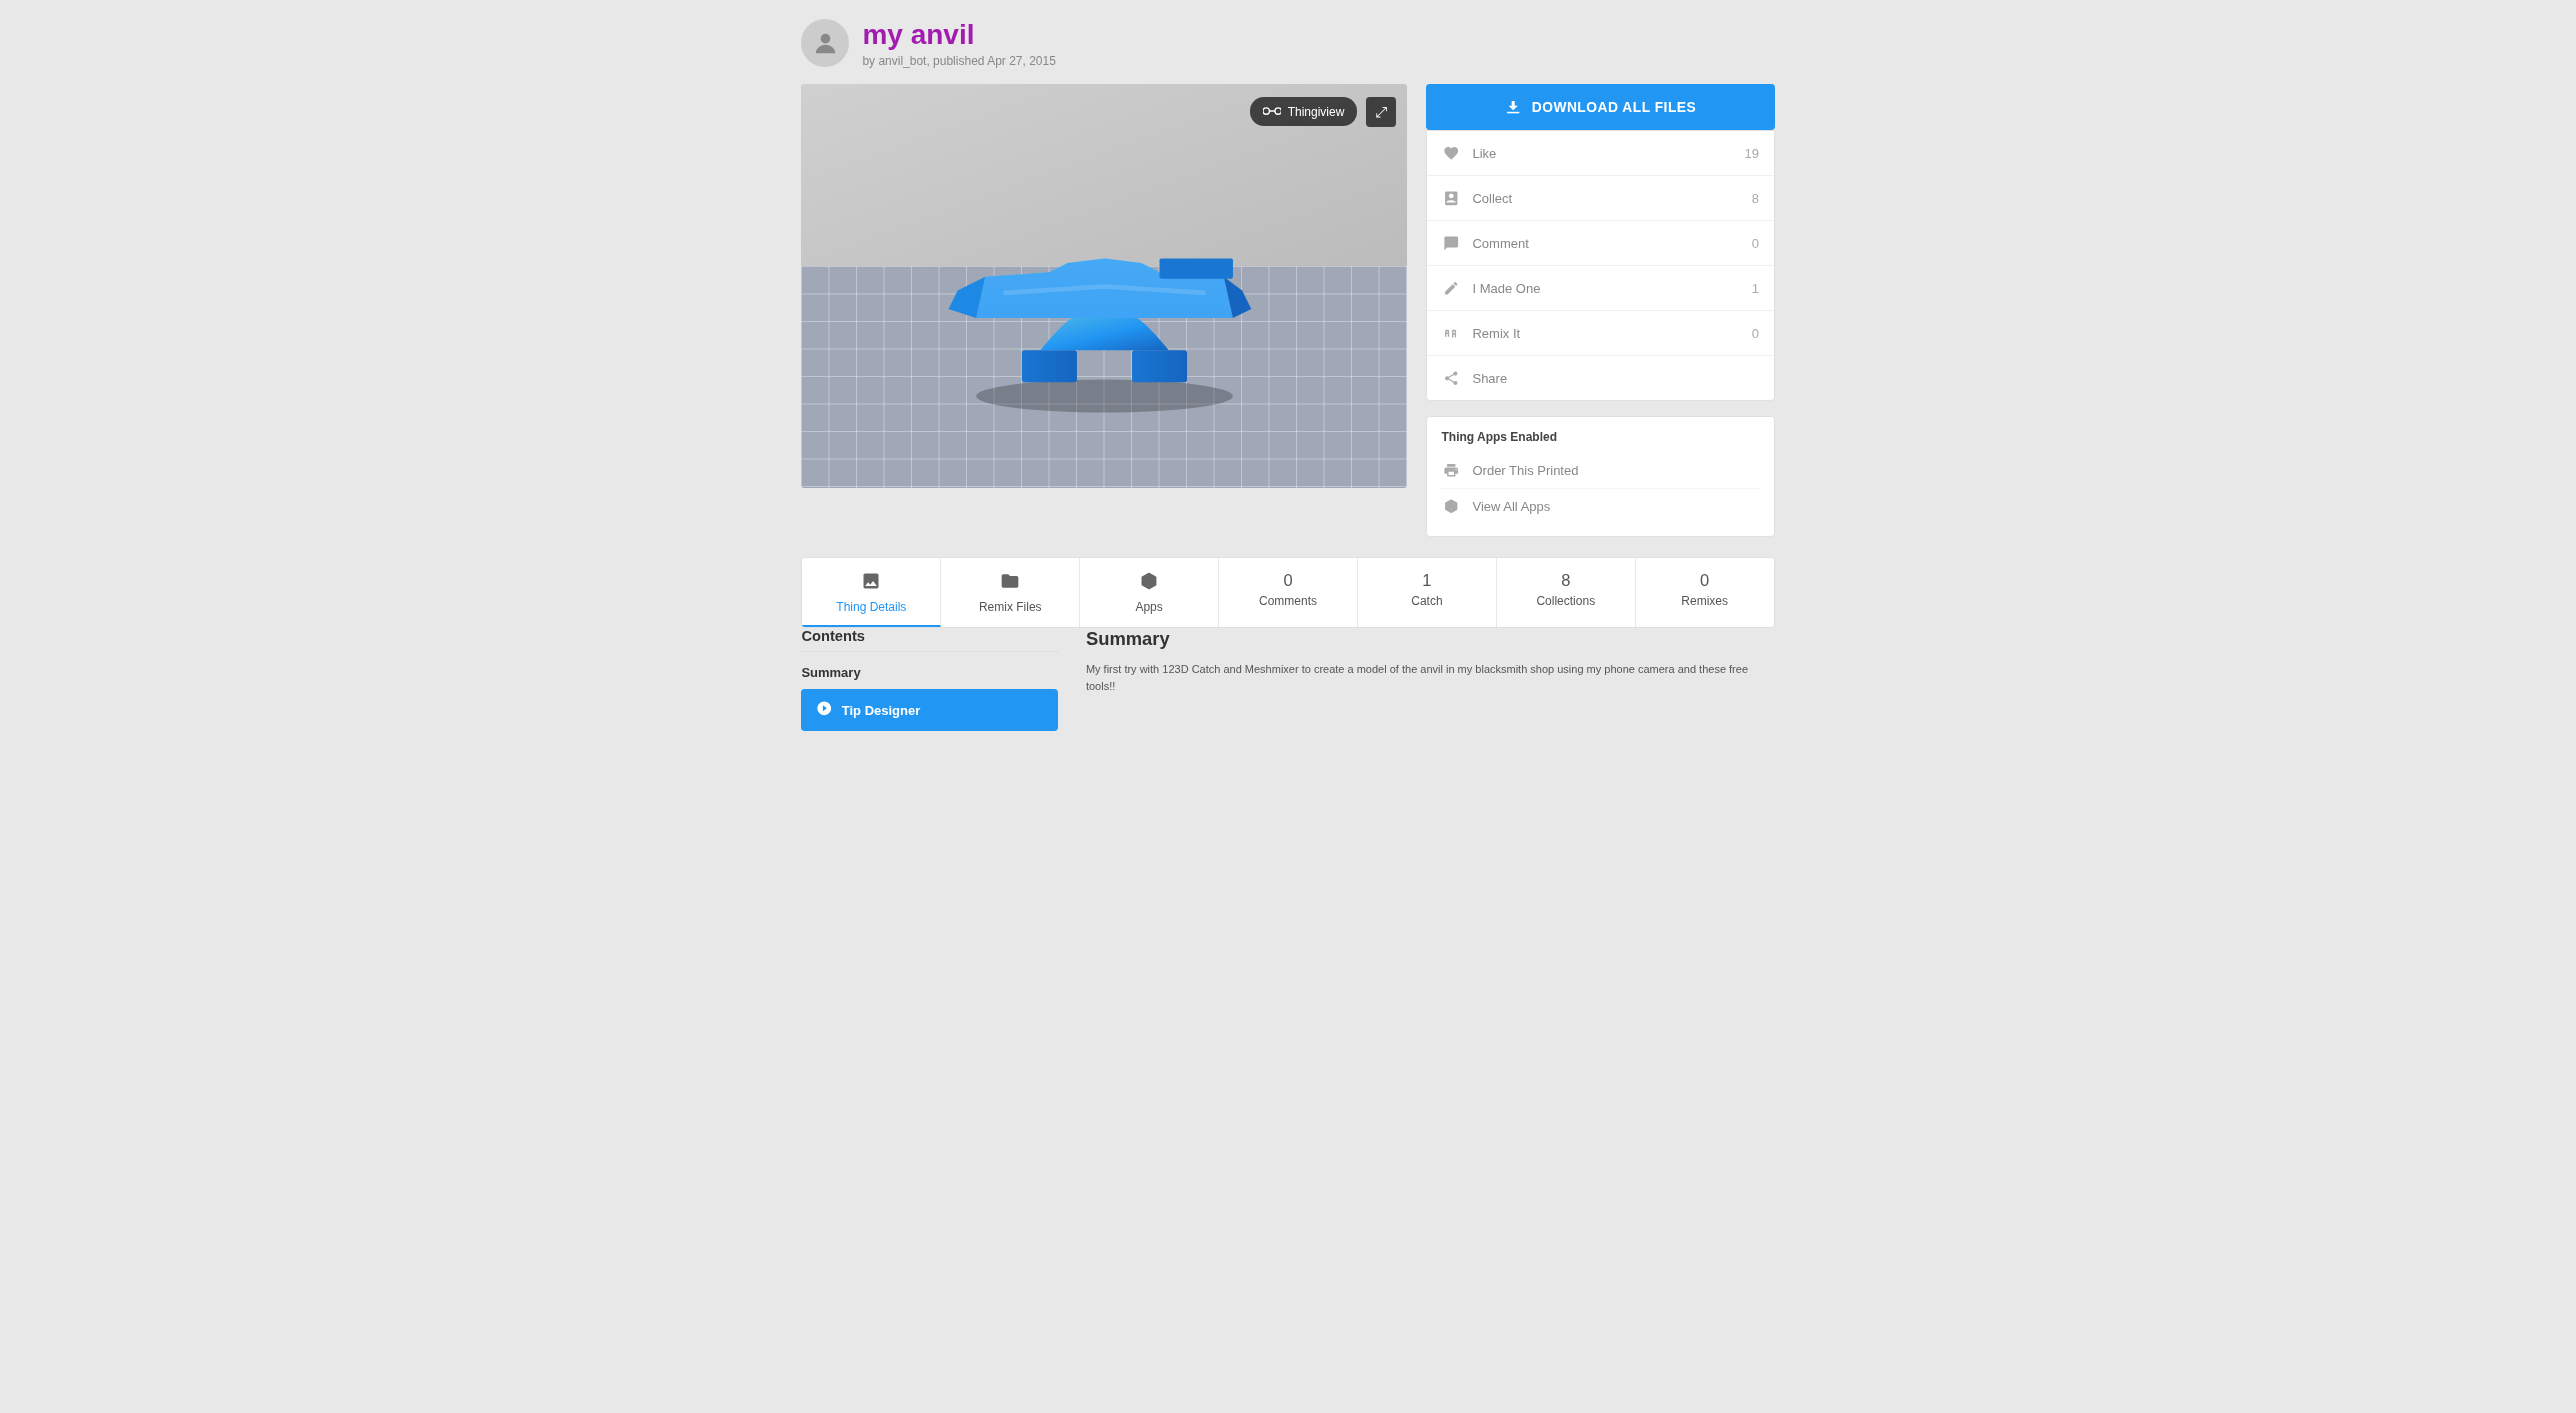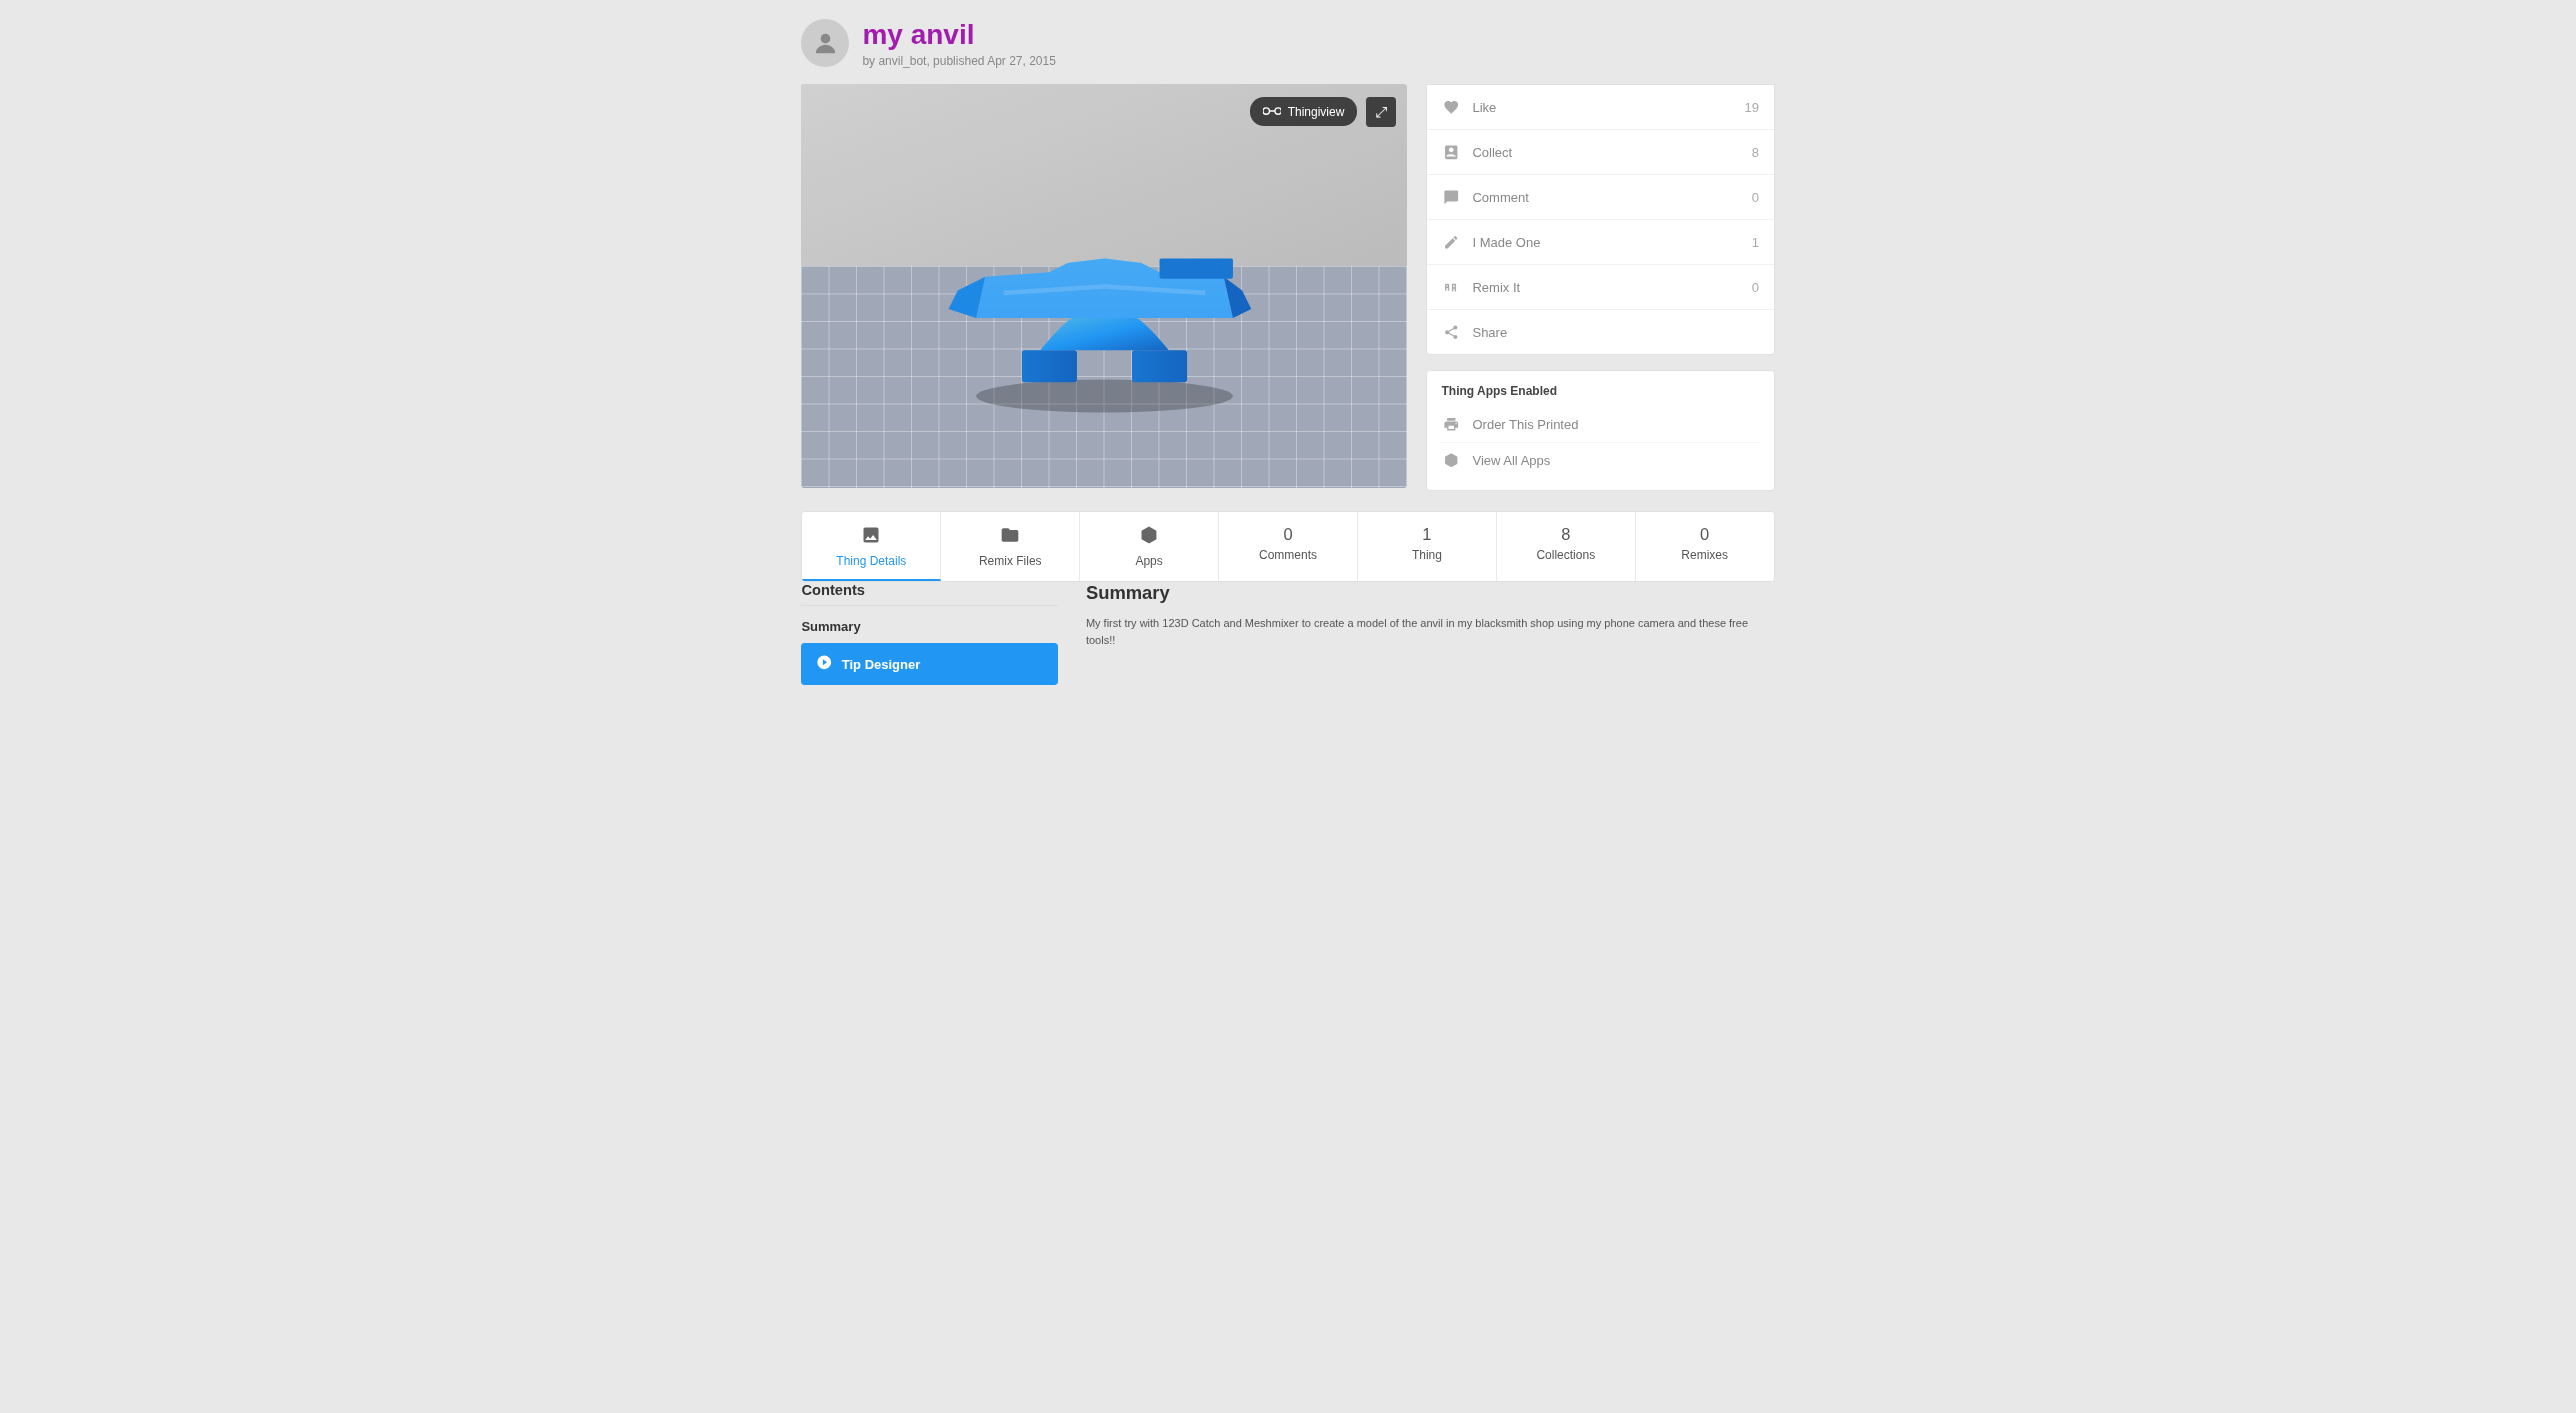--- a/index.html
+++ b/index.html
@@ -354,20 +354,27 @@
           </svg>
           <span>Thingiview</span>
         </button>
         <button class="fullscreen-btn">
           <span>⤢</span>
         </button>
       </div>
     </div>
 
     <div class="sidebar">
+      <button class="download-btn">
+        <svg width="18.4" height="18.4" viewBox="0 0 24 24" fill="white">
+          <path d="M12 16l-6-6h4V4h4v6h4l-6 6z"></path>
+          <path d="M4 18h16v2H4v-2z"></path>
+        </svg>
+        <span>DOWNLOAD ALL FILES</span>
+      </button>
 
       <div class="action-list">
 
         <div class="action-item">
           <span class="action-icon">
             <svg viewBox="0 0 24 24">
                 <path d="M12 21.35l-1.45-1.32C5.4 15.36 2 12.28 2 8.5 2 5.42 4.42 3 7.5 3c1.74 0 3.41.81 4.5 2.09C13.09 3.81 14.76 3 16.5 3 19.58 3 22 5.42 22 8.5c0 3.78-3.4 6.86-8.55 11.54L12 21.35z"></path>
               </svg>
           </span>
           <span class="action-label">Like</span>
@@ -476,21 +483,21 @@
       <span class="tab-label">Apps</span>
     </div>
 
     <div class="tab-item">
       <span class="tab-count">0</span>
       <span class="tab-label">Comments</span>
     </div>
 
     <div class="tab-item">
       <span class="tab-count">1</span>
-      <span class="tab-label">Thing</span>
+      <span class="tab-label">Catch</span>
     </div>
 
     <div class="tab-item">
       <span class="tab-count">8</span>
       <span class="tab-label">Collections</span>
     </div>
 
     <div class="tab-item">
       <span class="tab-count">0</span>
       <span class="tab-label">Remixes</span>

